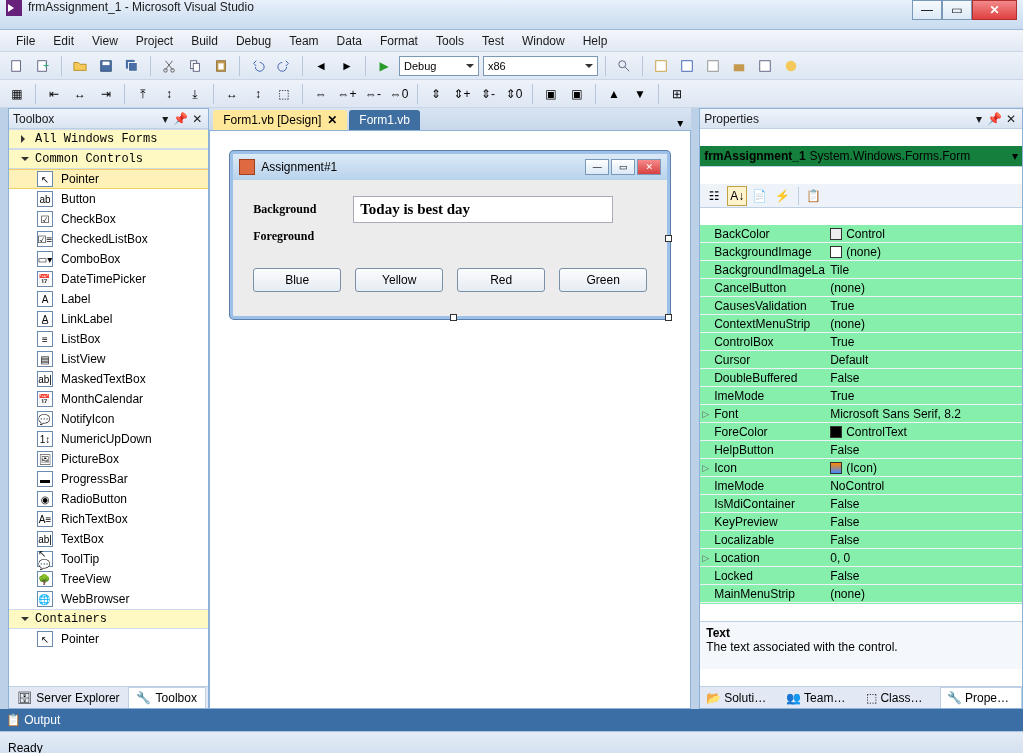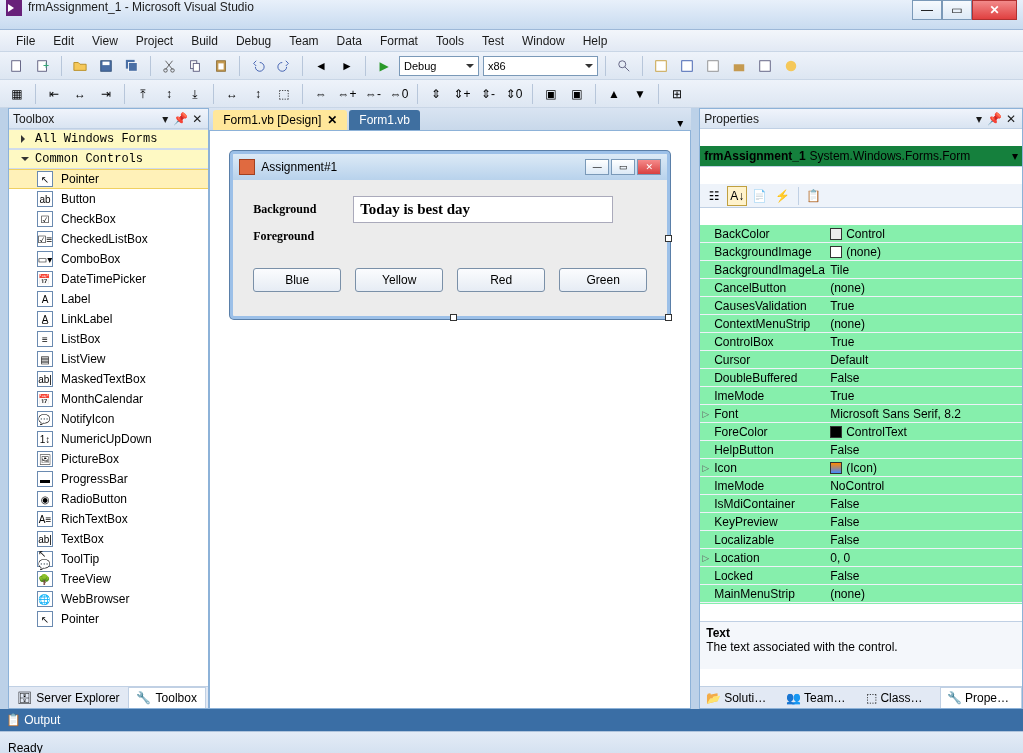--- a/index.html
+++ b/index.html
@@ -378,20 +378,21 @@
           </div>
           <div class="tbx-item">
             <span class="ico">🌳</span>
             <span>TreeView</span>
           </div>
           <div class="tbx-item">
             <span class="ico">🌐</span>
             <span>WebBrowser</span>
           </div>
         </div>
+      <div class="tbx-group">Containers</div>
       <div id="container-items">
           <div class="tbx-item">
             <span class="ico">↖</span>
             <span>Pointer</span>
           </div>
         </div>
     </div>
     <div class="tabstrip">
       <div class="tab">
           <span>🗄</span>

